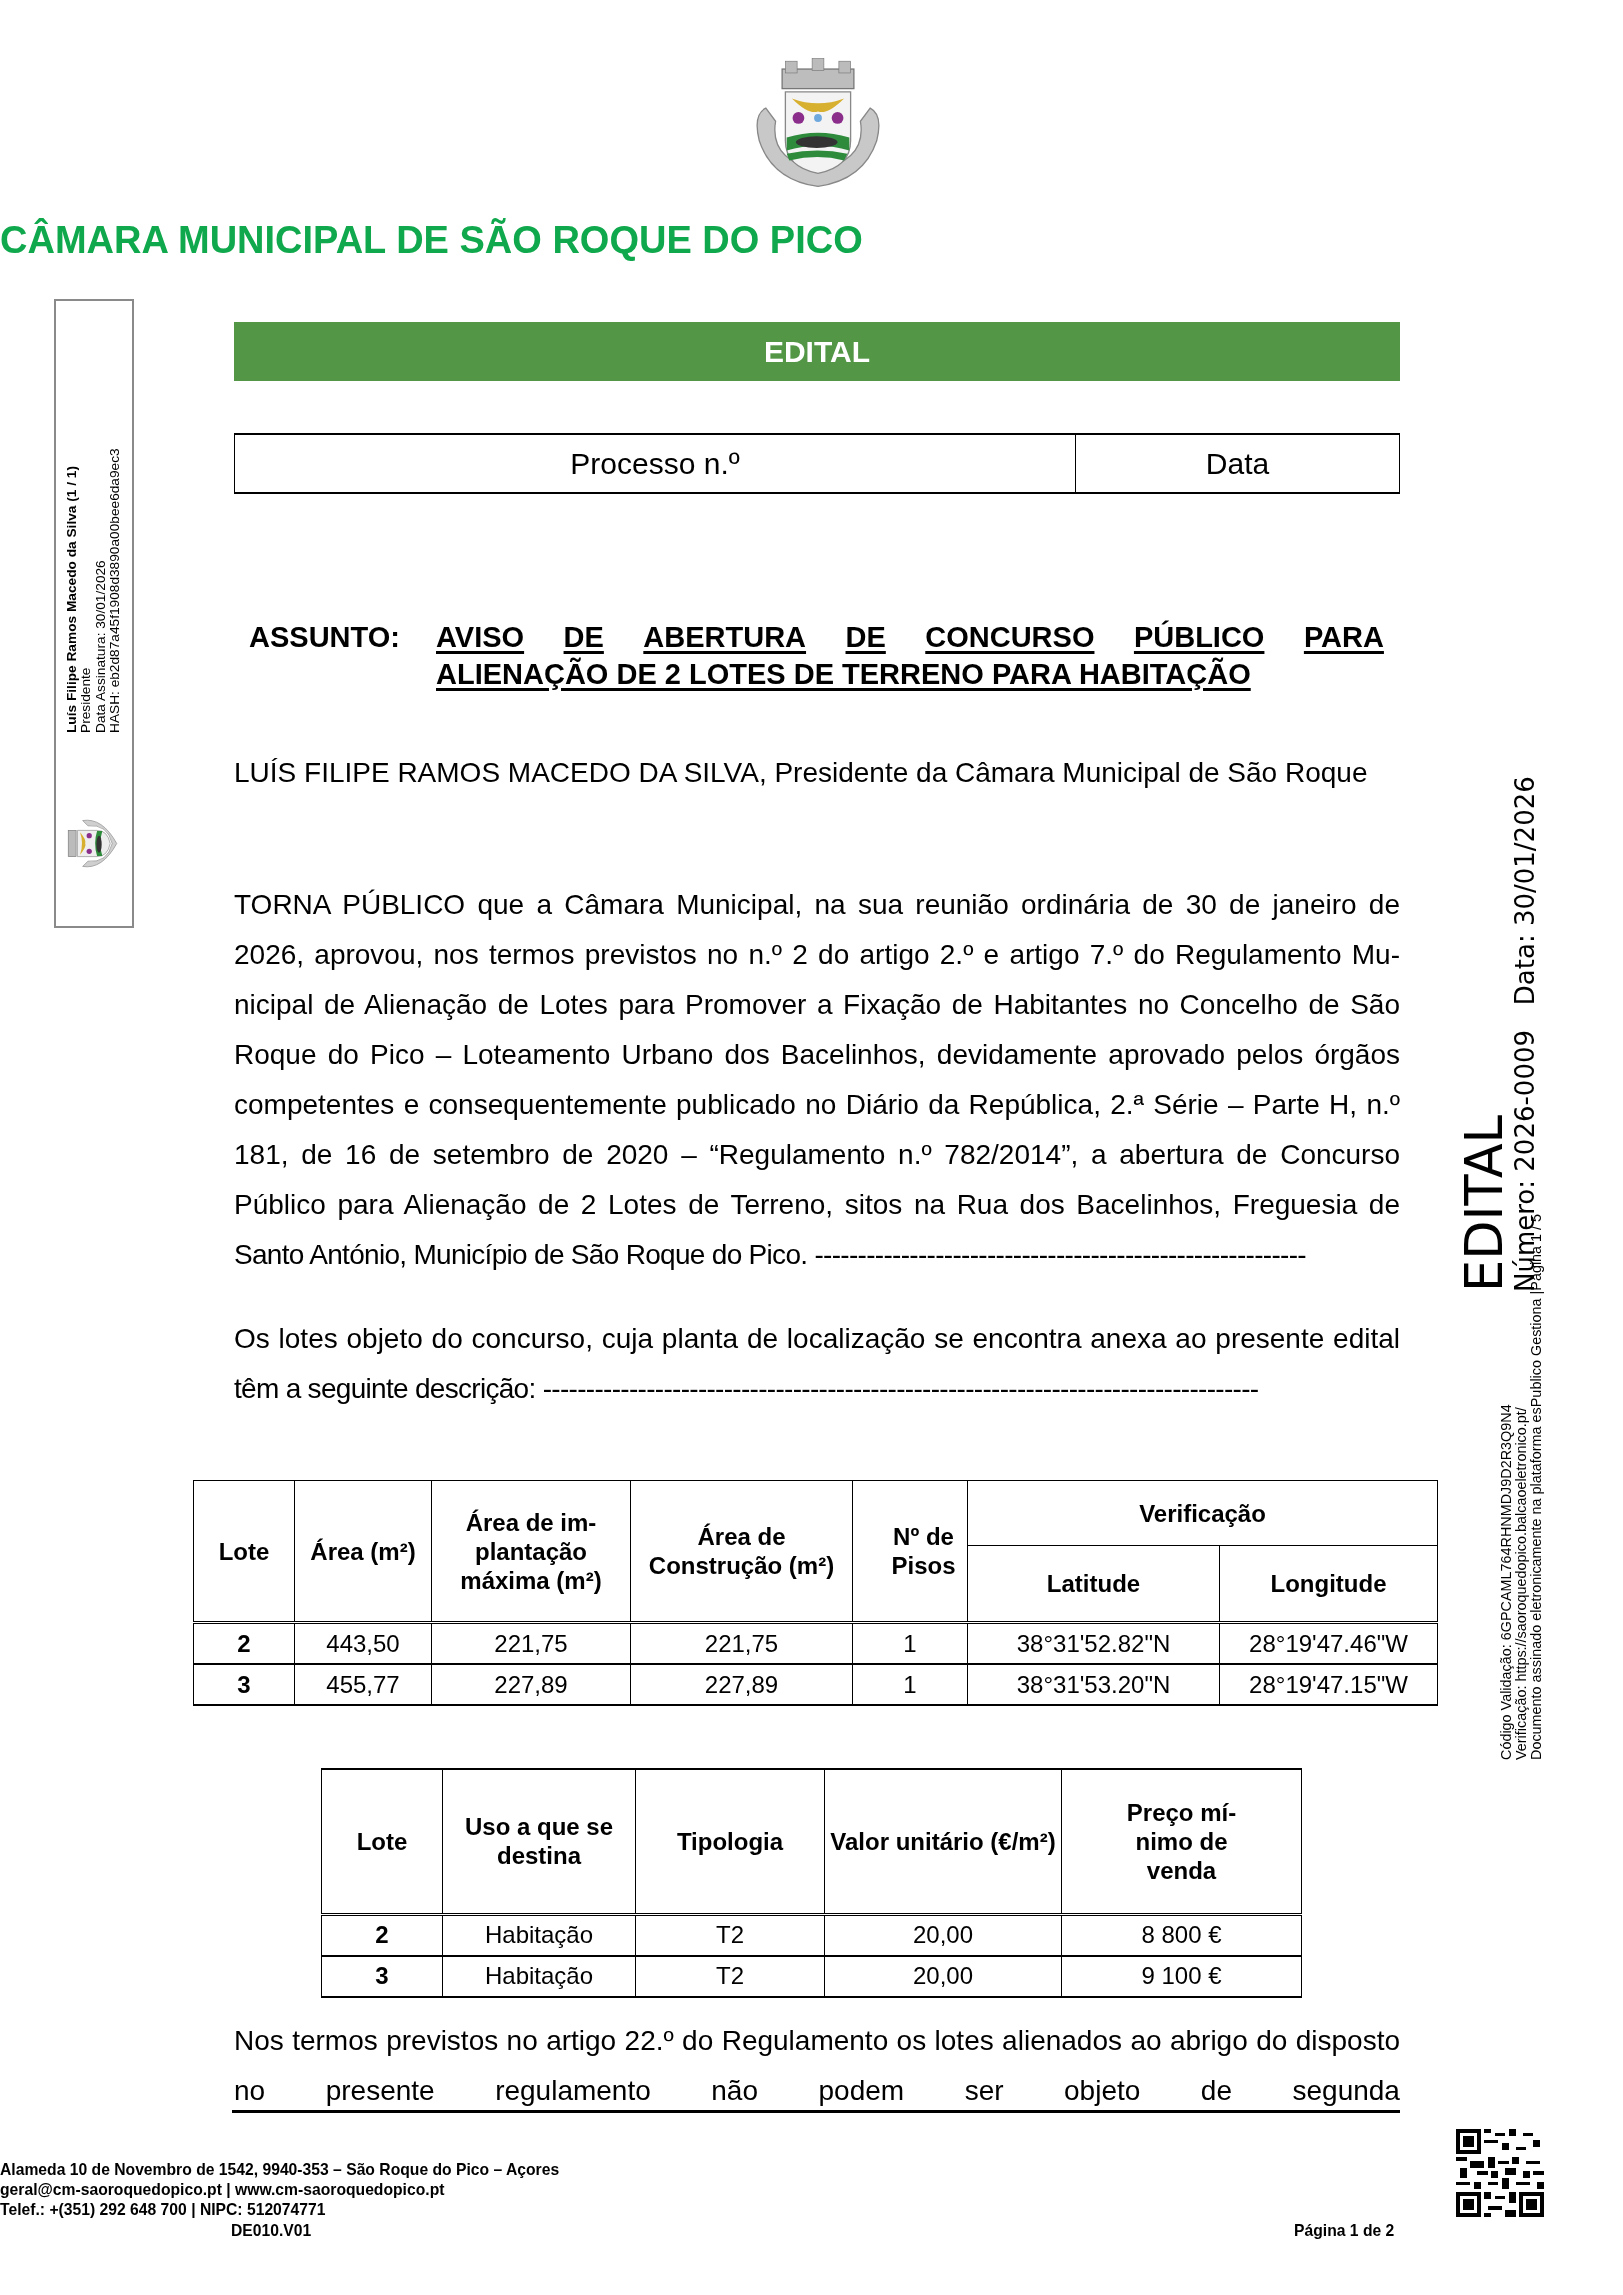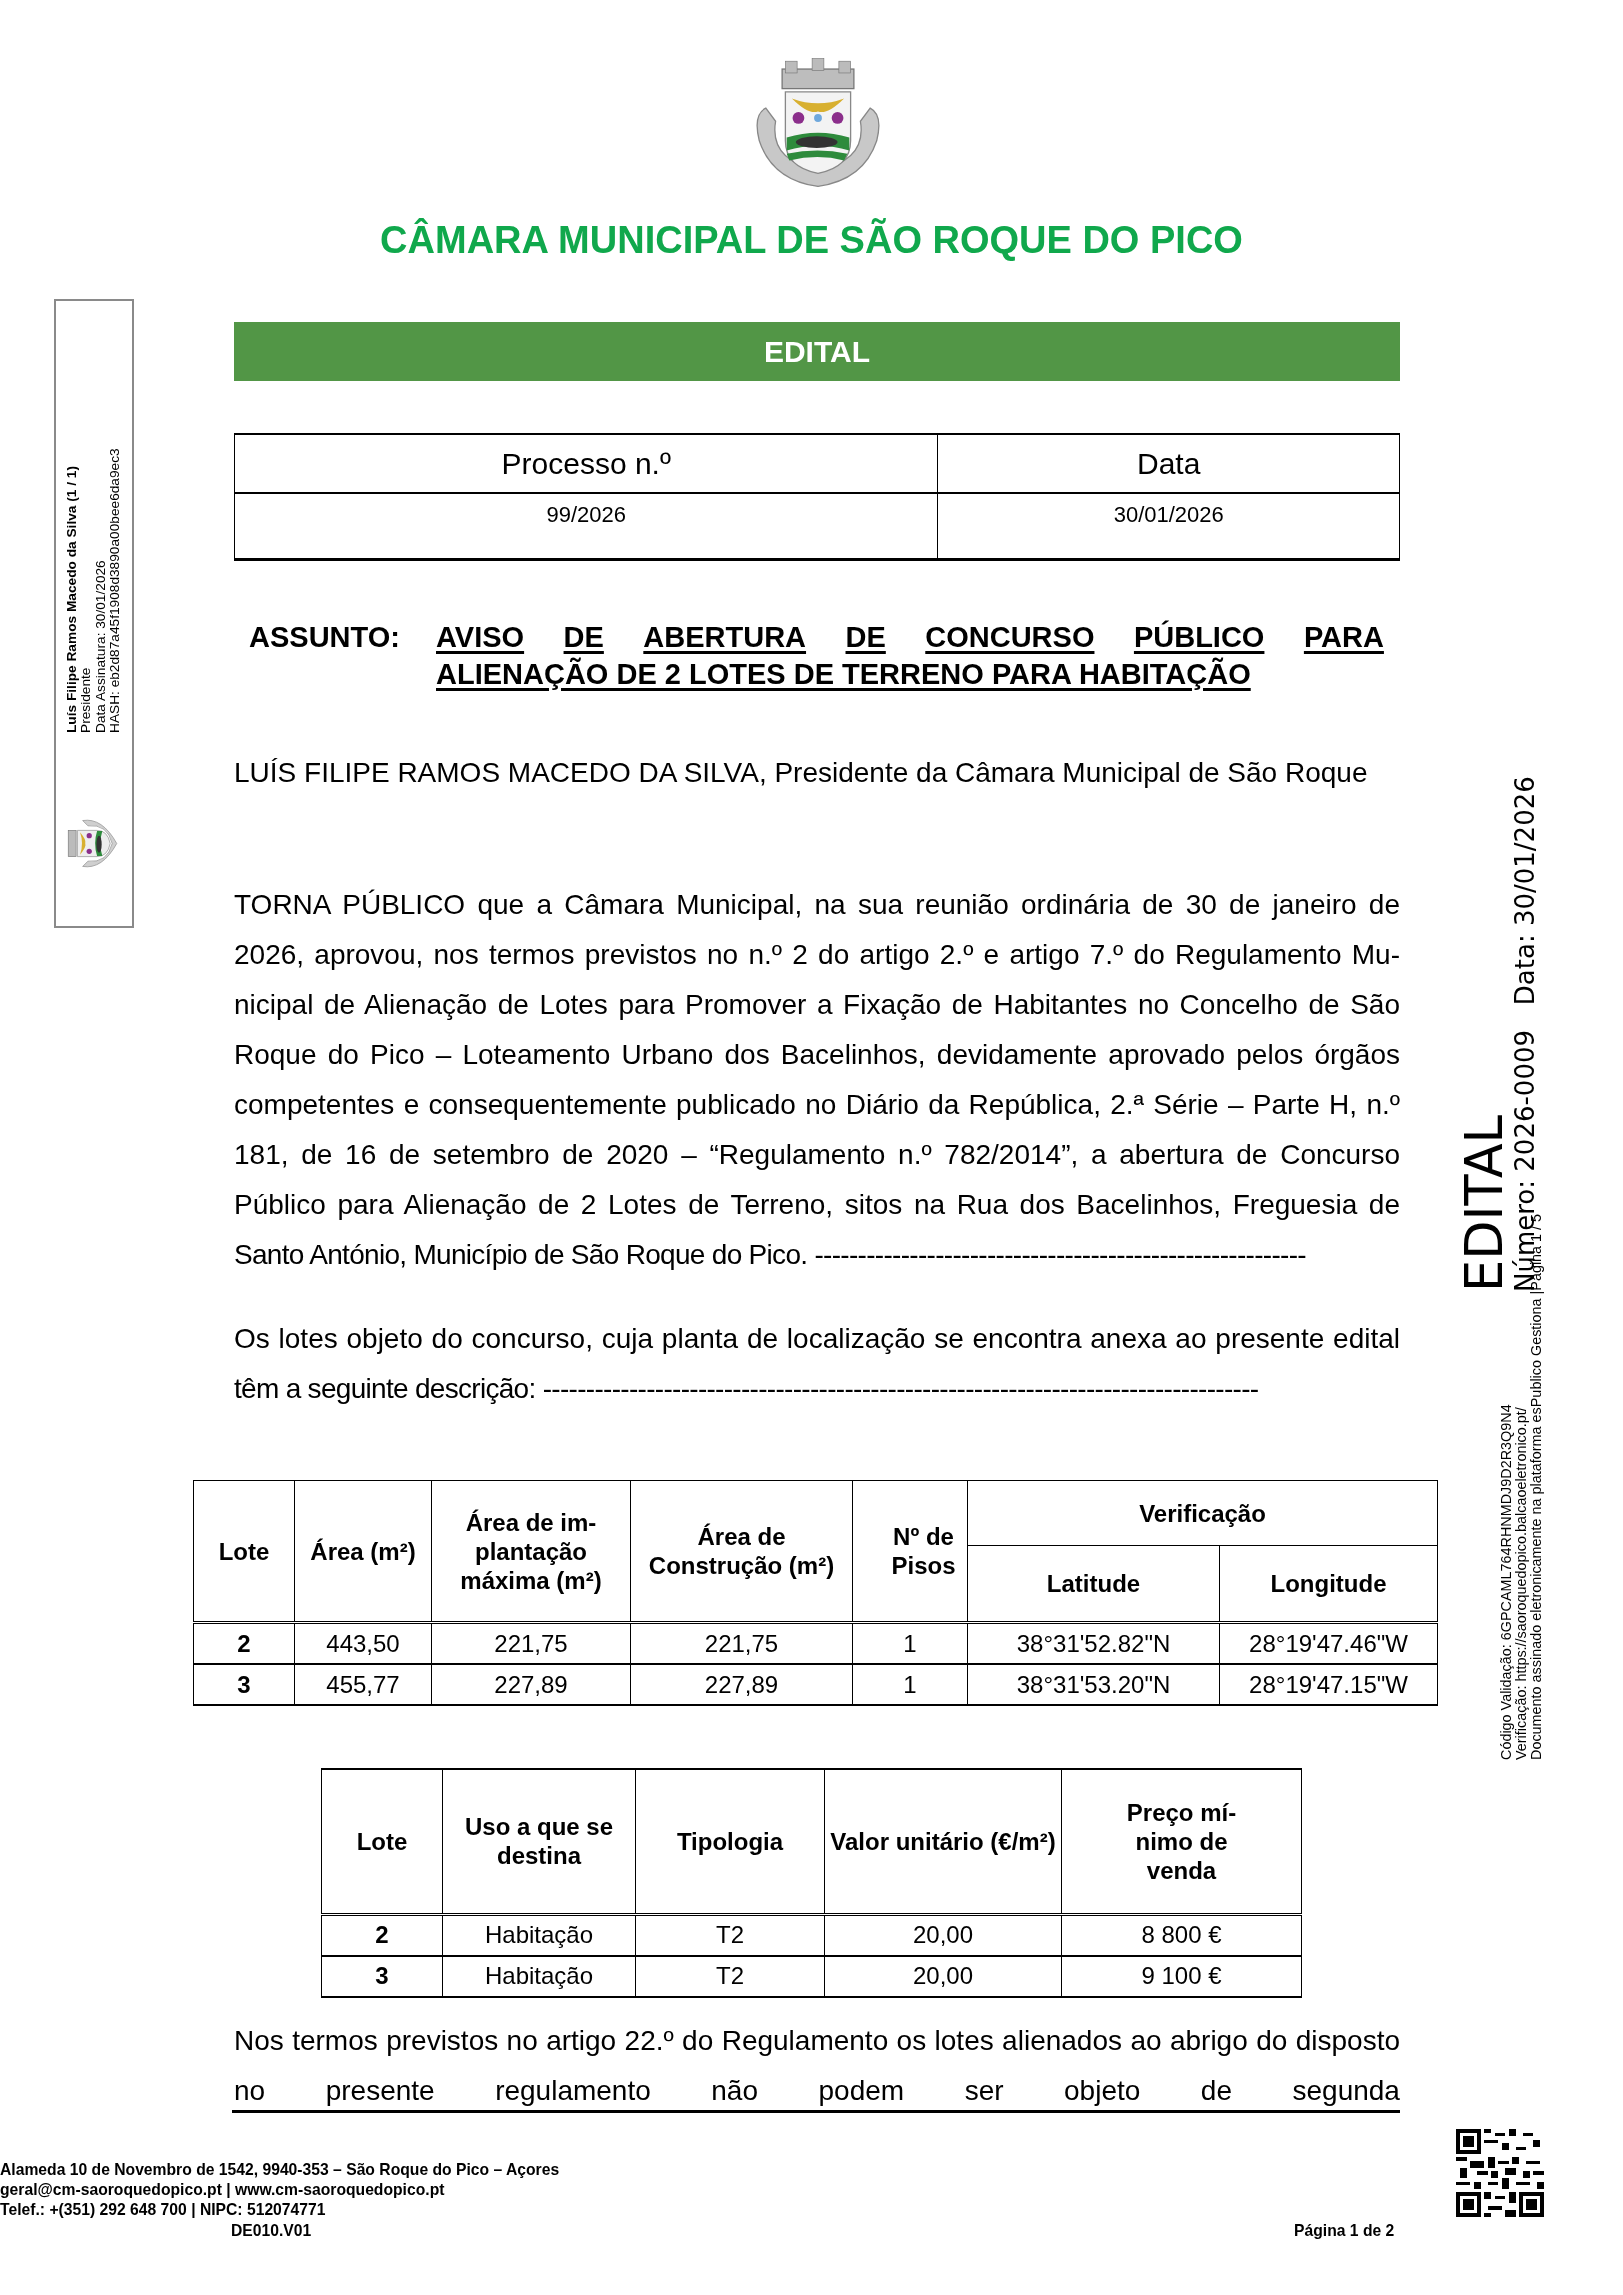--- a/index.html
+++ b/index.html
@@ -3,21 +3,21 @@
 <meta charset="utf-8">
 <style>
   html, body { margin:0; padding:0; background:#ffffff; }
   body { width:1623px; height:2295px; position:relative; overflow:hidden;
          font-family:"Liberation Sans", sans-serif; color:#000; }
   .abs { position:absolute; }
 
   
   #crest { left:746px; top:56px; width:144px; height:137px; }
 
-  #org-title { left:0; width:1623px; top:219px; text-align:center;
+  #org-title { left:0; width:1623px; top:219px; 
                font-size:38px; font-weight:bold; color:#10a84c; letter-spacing:0px; }
 
   #edital-banner { left:234px; top:322px; width:1166px; height:59px; background:#529646;
                    color:#fff; font-weight:bold; font-size:30px; text-align:center; line-height:59px; }
 
   
   #proc-table { left:234px; top:433px; width:1166px; border-collapse:collapse; }
   #proc-table td { border:1.3px solid #000; text-align:center; }
   #proc-table tr.h td { height:55px; font-size:30px; border-top:2.6px solid #000; border-bottom:2.6px solid #000;}
   #proc-table tr.v td { height:55px; font-size:22px; vertical-align:top; padding-top:7.9px; border-bottom:3.3px solid #000;}
@@ -88,24 +88,20 @@
 
 <div id="org-title" class="abs">CÂMARA MUNICIPAL DE SÃO ROQUE DO PICO</div>
 
 <div id="edital-banner" class="abs">EDITAL</div>
 
 <table id="proc-table" class="abs">
   <tbody>
       <tr class="h">
     <td>Processo n.º</td>
     <td>Data</td>
-  </tr>
-  <tr class="v">
-    <td>99/2026</td>
-    <td>30/01/2026</td>
   </tr>
 </tbody>
   </table>
 
 <div id="subject" class="abs">
   <span class="lbl">ASSUNTO:</span>
   <div class="txt">
     <div class="l1">
       <span>AVISO</span>
       <span>DE</span>

